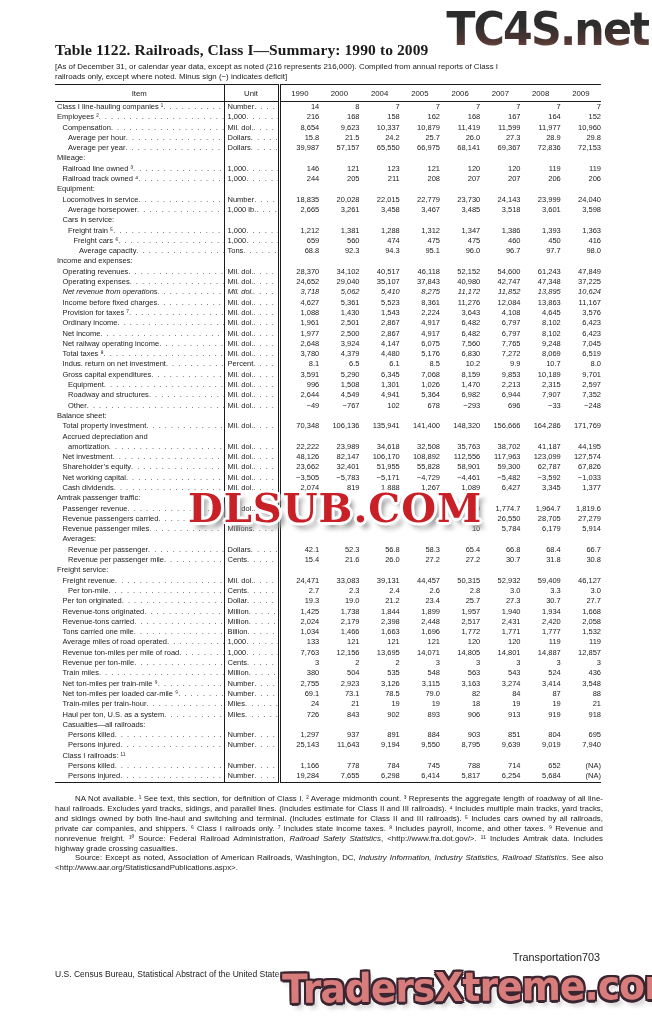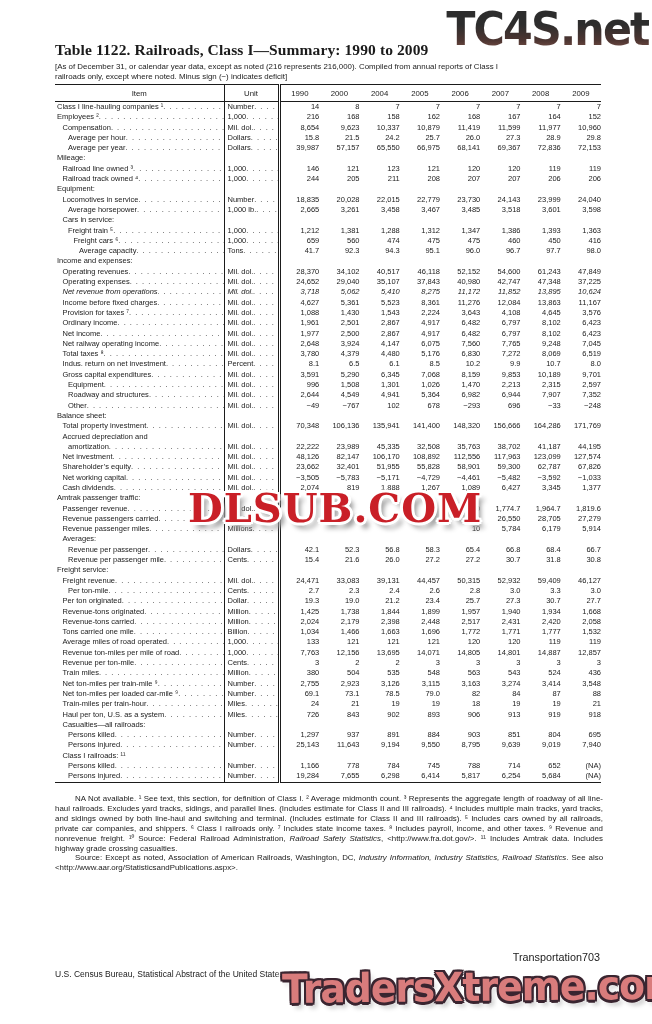--- a/index.html
+++ b/index.html
@@ -384,21 +384,21 @@
               <span>Average capacity</span>
               <span class="dots"> . . . . . . . . . . . . . . . . . . . . . . . . . . . . . . . . . . . . . . . . . . . . . . . . . . . . . . . . . . . . . . . . . . . . . . . . . . . . . . . . . . . . . . . . . .</span>
             </div>
           </td>
           <td class="c-unit">
             <div class="lbl u">
               <span>Tons</span>
               <span class="dots"> . . . . . . . . . . . . . . . . . . . . . . . . . . . . . . . . . . . . . . . . . . . . . . . . . . . . . . . . . . . . . . . . . . . . . . . . . . . . . . . . . . . . . . . . . .</span>
             </div>
           </td>
-          <td class="c-val">41.7</td>
+          <td class="c-val">68.8</td>
           <td class="c-val">92.3</td>
           <td class="c-val">94.3</td>
           <td class="c-val">95.1</td>
           <td class="c-val">96.0</td>
           <td class="c-val">96.7</td>
           <td class="c-val">97.7</td>
           <td class="c-val">98.0</td>
         </tr>
         <tr>
           <td class="c-item">
@@ -786,21 +786,21 @@
             </div>
           </td>
           <td class="c-unit">
             <div class="lbl u">
               <span>Mil. dol.</span>
               <span class="dots"> . . . . . . . . . . . . . . . . . . . . . . . . . . . . . . . . . . . . . . . . . . . . . . . . . . . . . . . . . . . . . . . . . . . . . . . . . . . . . . . . . . . . . . . . . .</span>
             </div>
           </td>
           <td class="c-val">22,222</td>
           <td class="c-val">23,989</td>
-          <td class="c-val">45,335</td>
+          <td class="c-val">34,618</td>
           <td class="c-val">32,508</td>
           <td class="c-val">35,763</td>
           <td class="c-val">38,702</td>
           <td class="c-val">41,187</td>
           <td class="c-val">44,195</td>
         </tr>
         <tr>
           <td class="c-item">
             <div class="lbl" style="padding-left: 7.5px;">
               <span>Net investment</span>

